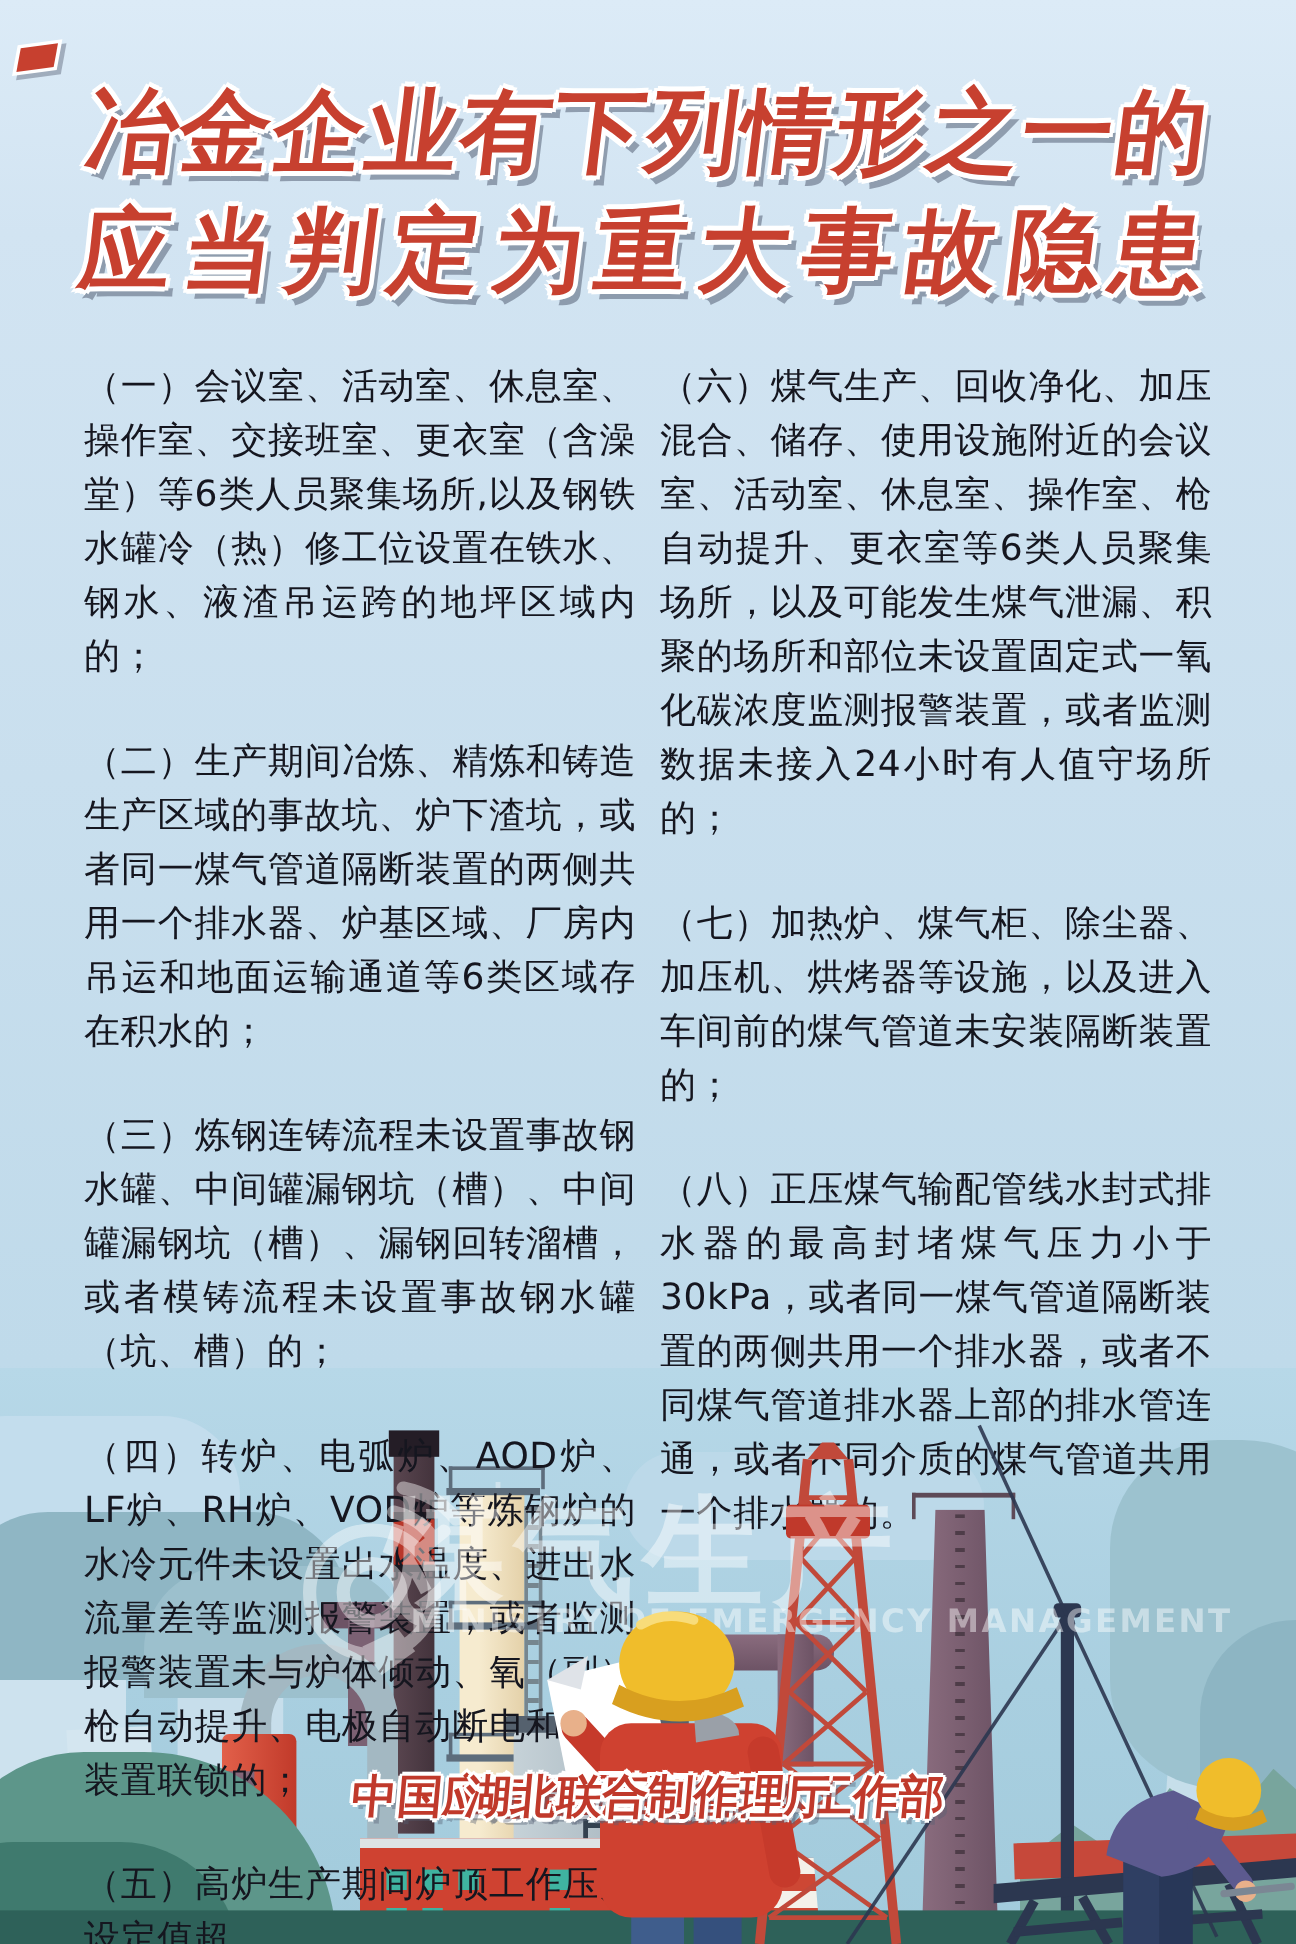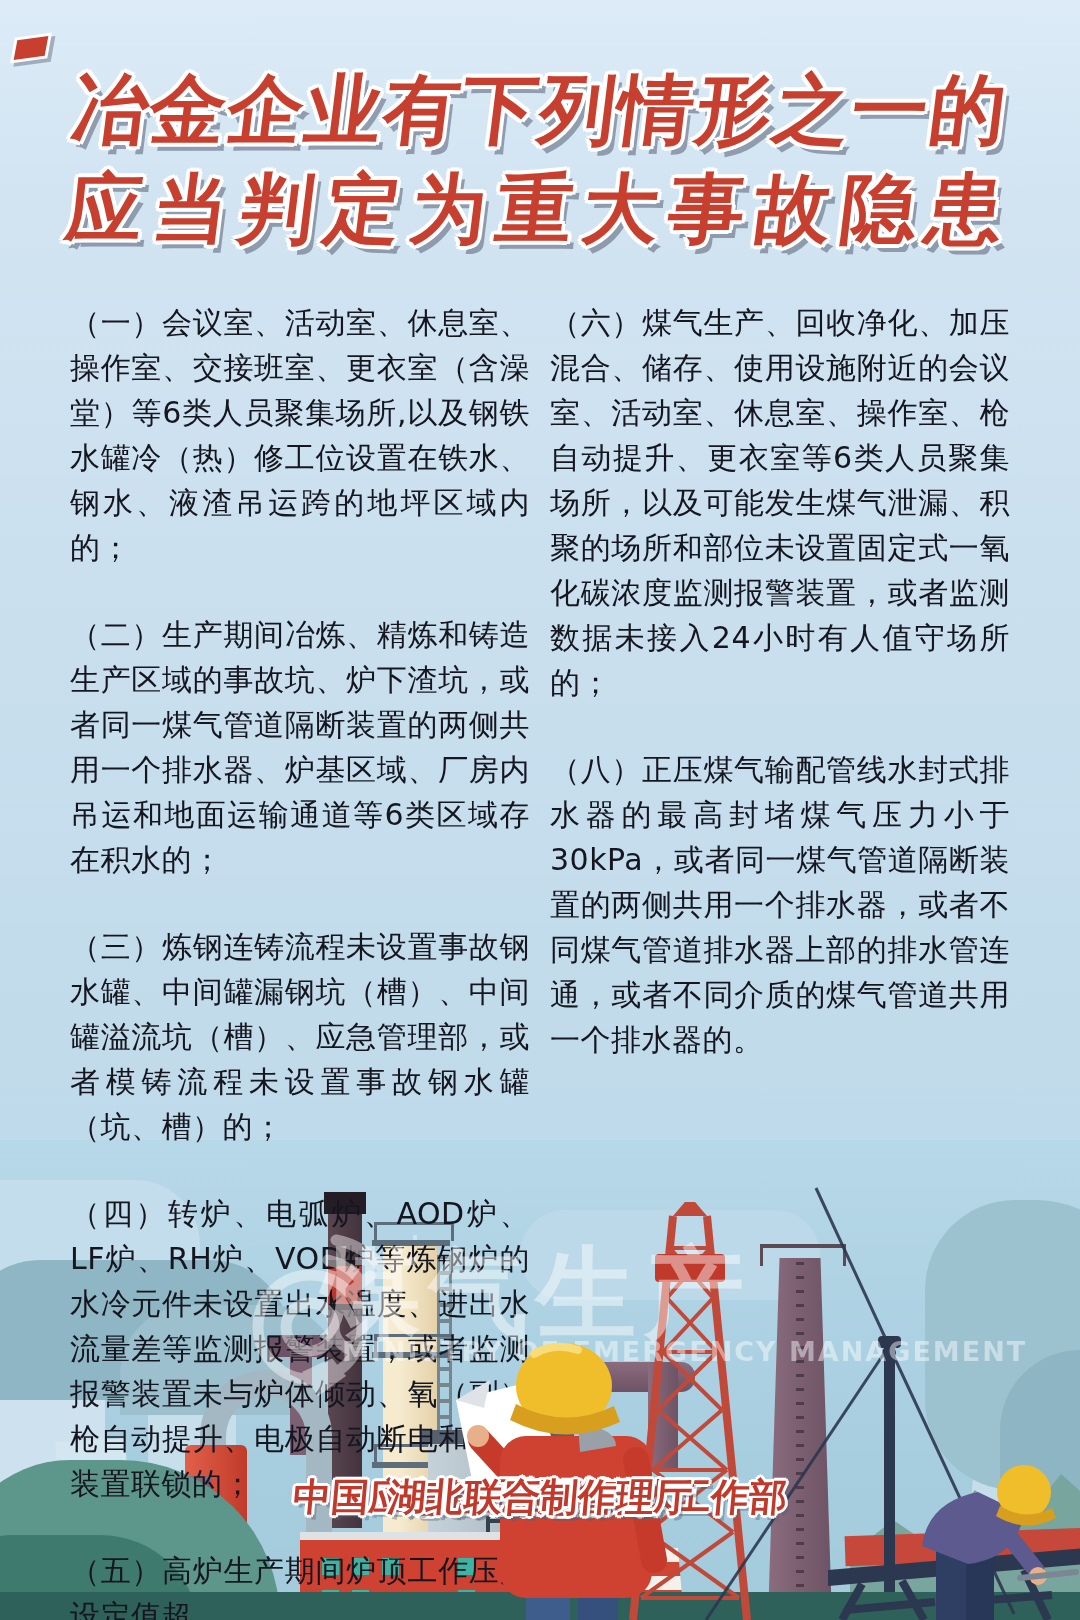--- a/index.html
+++ b/index.html
@@ -119,26 +119,27 @@
 
   <div class="title">
     <div class="line">冶金企业有下列情形之一的</div>
     <div class="line line2">应当判定为重大事故隐患</div>
   </div>
 
   <div class="columns">
     <div class="col">
       <p>（一）会议室、活动室、休息室、操作室、交接班室、更衣室（含澡堂）等6类人员聚集场所,以及钢铁水罐冷（热）修工位设置在铁水、钢水、液渣吊运跨的地坪区域内的；</p>
       <p>（二）生产期间冶炼、精炼和铸造生产区域的事故坑、炉下渣坑，或者同一煤气管道隔断装置的两侧共用一个排水器、炉基区域、厂房内吊运和地面运输通道等6类区域存在积水的；</p>
-      <p>（三）炼钢连铸流程未设置事故钢水罐、中间罐漏钢坑（槽）、中间罐溢流坑（槽）、应急管理部，或者模铸流程未设置事故钢水罐（坑、槽）的；</p>
+      <p>（三）炼钢连铸流程未设置事故钢水罐、中间罐漏钢坑（槽）、中间罐漏钢坑（槽）、漏钢回转溜槽，或者模铸流程未设置事故钢水罐（坑、槽）的；</p>
       <p>（四）转炉、电弧炉、AOD炉、LF炉、RH炉、VOD炉等炼钢炉的水冷元件未设置出水温度、进出水流量差等监测报警装置，或者监测报警装置未与炉体倾动、氧（副）枪自动提升、电极自动断电和升起装置联锁的；</p>
       <p>（五）高炉生产期间炉顶工作压力设定值超</p>
     </div>
     <div class="col">
       <p>（六）煤气生产、回收净化、加压混合、储存、使用设施附近的会议室、活动室、休息室、操作室、枪自动提升、更衣室等6类人员聚集场所，以及可能发生煤气泄漏、积聚的场所和部位未设置固定式一氧化碳浓度监测报警装置，或者监测数据未接入24小时有人值守场所的；</p>
+      <p>（七）加热炉、煤气柜、除尘器、加压机、烘烤器等设施，以及进入车间前的煤气管道未安装隔断装置的；</p>
       <p>（八）正压煤气输配管线水封式排水器的最高封堵煤气压力小于30kPa，或者同一煤气管道隔断装置的两侧共用一个排水器，或者不同煤气管道排水器上部的排水管连通，或者不同介质的煤气管道共用一个排水器的。</p>
     </div>
   </div>
 
   <div class="il">
     <div class="sky"></div>
 
     <div class="cloud1"></div>
     <div class="cloud2"></div>
     <div class="bldg1"></div>

